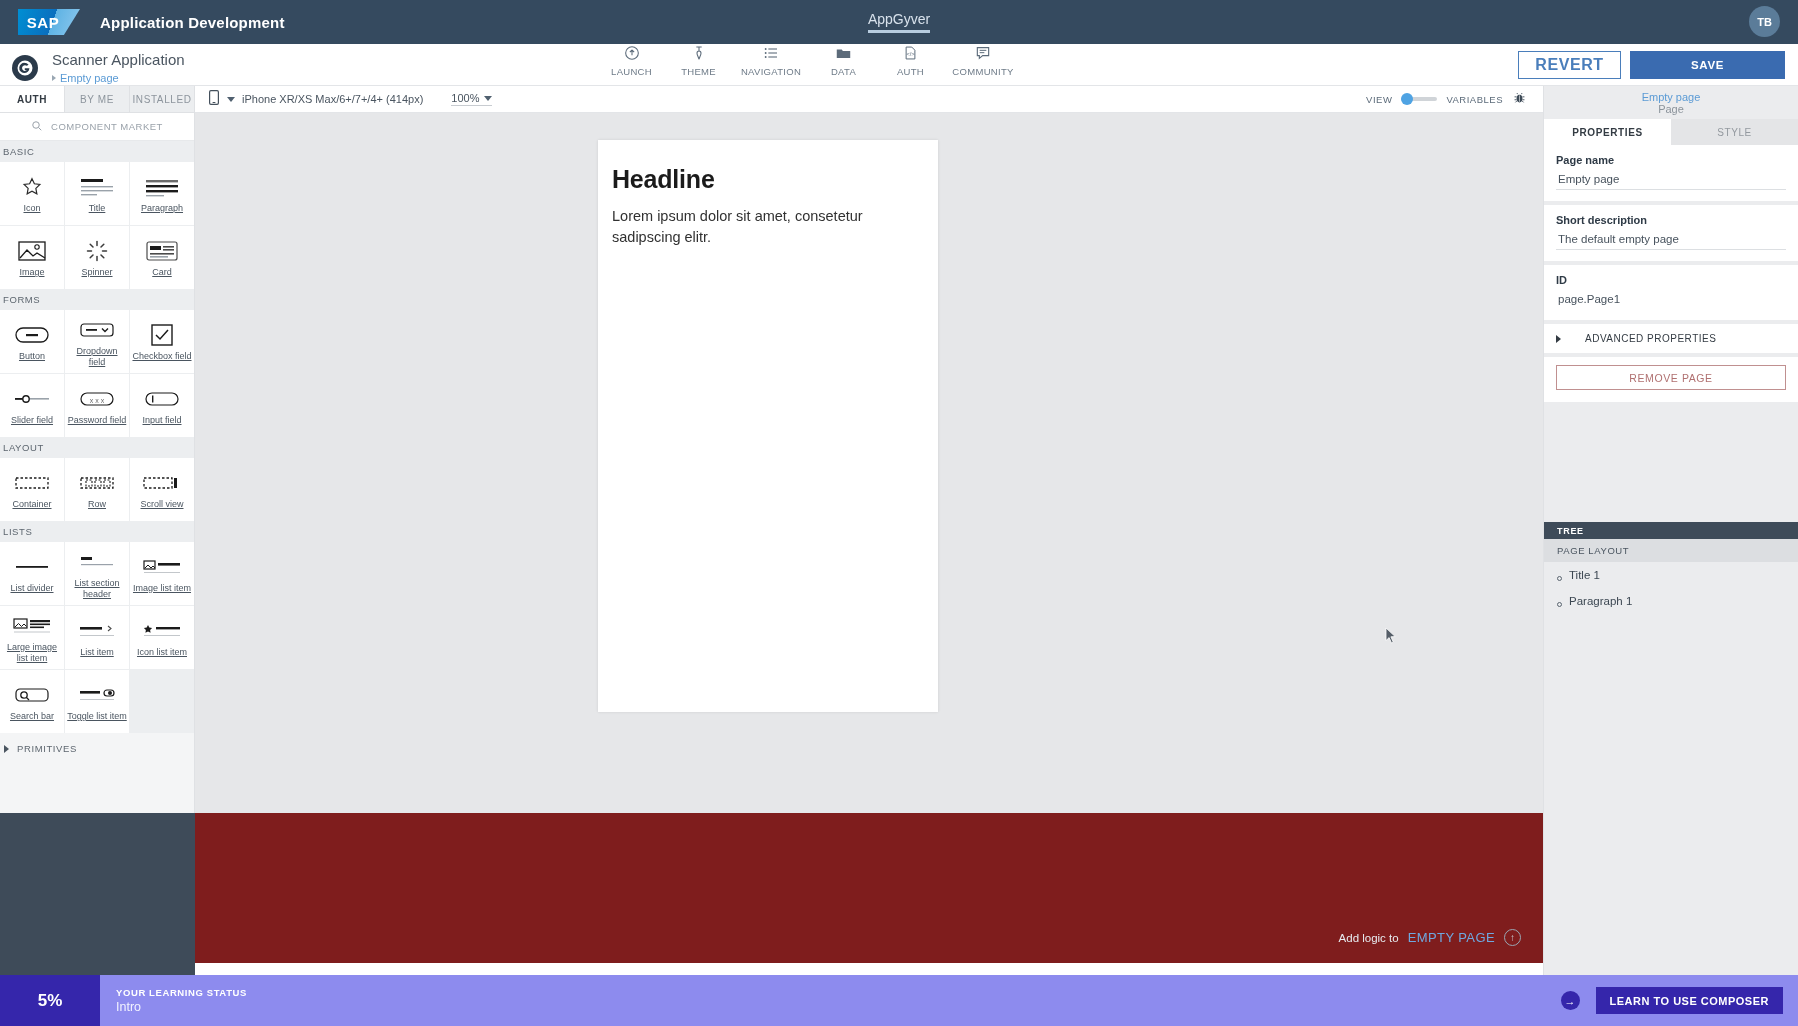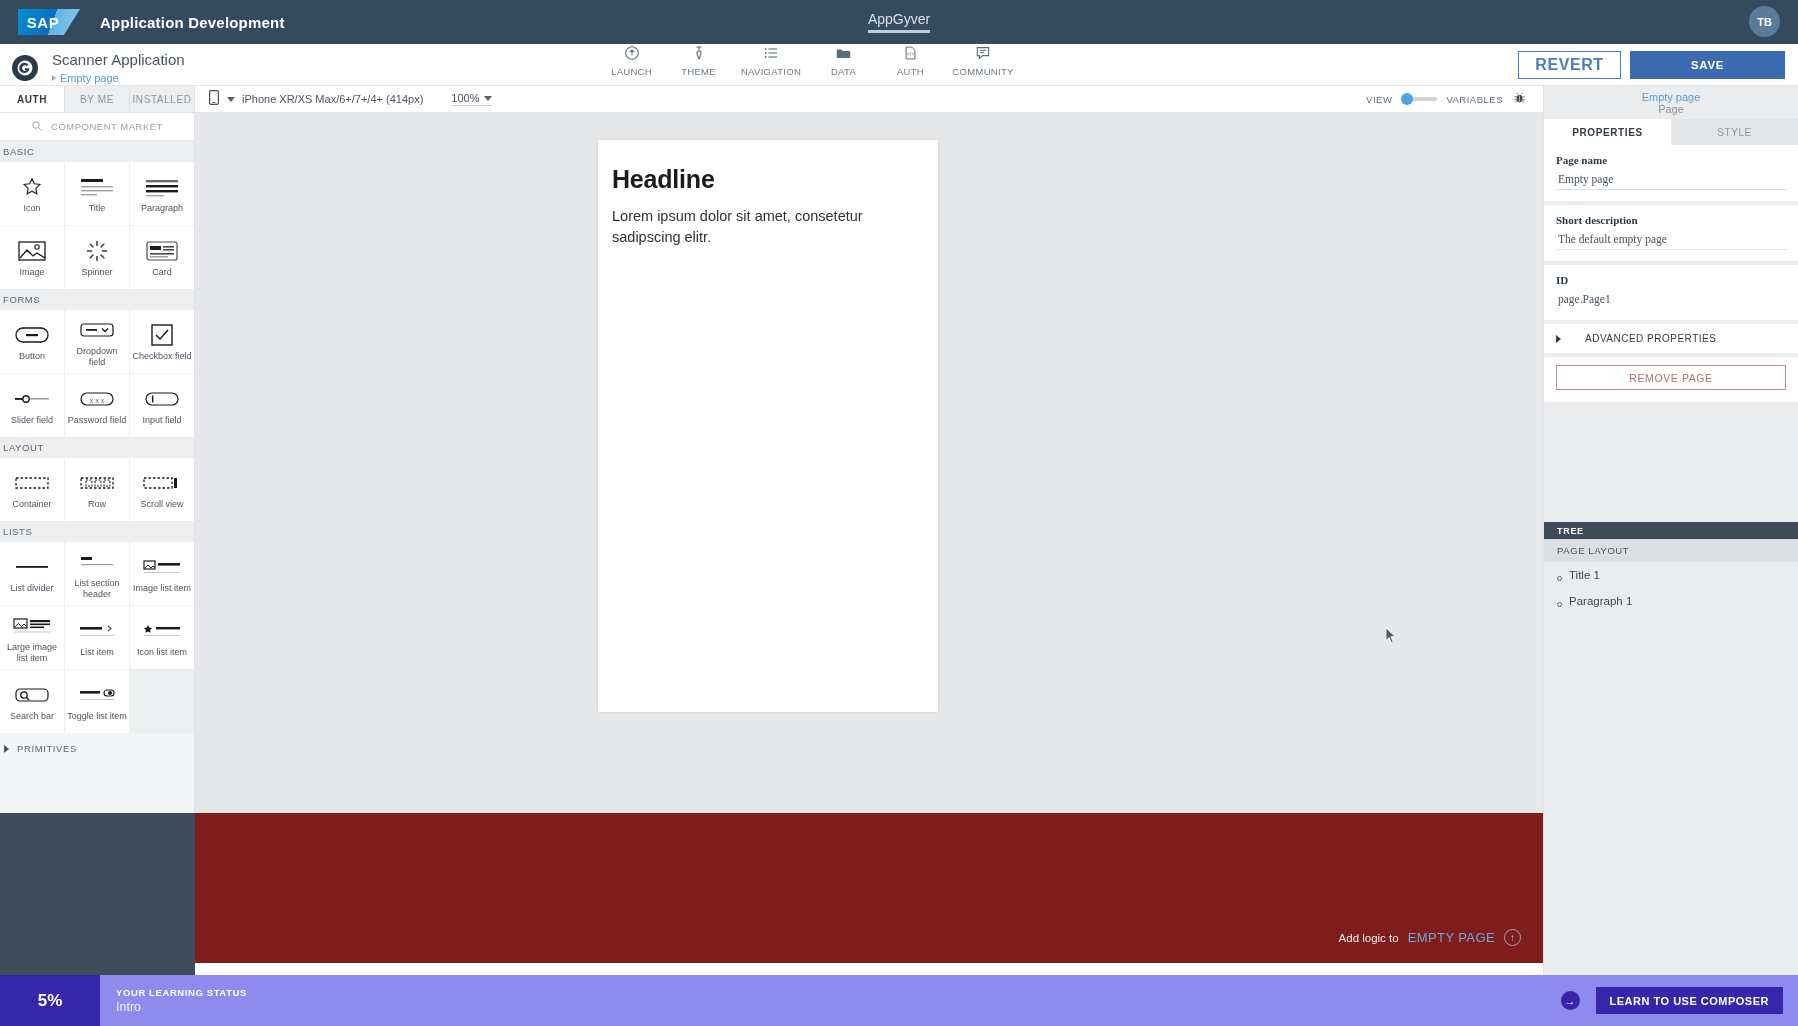--- a/index.html
+++ b/index.html
@@ -142,21 +142,21 @@
     height: 21px; background: #eceef0; display: flex; align-items: center;
     padding-left: 3px; font-size: 9.5px; color: #5d666f; letter-spacing: .6px;
   }
   .grid { display: flex; flex-wrap: wrap; background: #eceef0; gap: 1px 1px; }
   .cell {
     width: 64px; height: 63px; background: #fff; display: flex;
     flex-direction: column; align-items: center; justify-content: center;
     cursor: pointer; padding: 2px;
   }
   .cell .gl { height: 28px; display: flex; align-items: center; justify-content: center; }
-  .cell .nm { font-size: 9px; color: #4a5560; text-align: center; line-height: 11px; margin-top: 2px; }
+  .cell .nm { font-size: 9px; color: #4a5560; text-align: center; line-height: 11px; margin-top: 2px; text-decoration: underline; }
   .prim {
     display: flex; align-items: center; gap: 8px; padding: 10px 0 0 4px;
     font-size: 9.5px; color: #5d666f; letter-spacing: .6px; cursor: pointer;
     background: #f4f5f6;
   }
   .prim .tri { width:0;height:0;border-left:5px solid #4a5560;border-top:4px solid transparent;border-bottom:4px solid transparent; }
 
   
   .canvas {
     position: absolute; top: 113px; left: 195px; width: 1348px; height: 700px;
@@ -192,21 +192,21 @@
   }
   .rp-head { text-align: center; padding-top: 5px; }
   .rp-head .n { font-size: 11px; color: #5b9bd5; cursor: pointer; }
   .rp-head .s { font-size: 11px; color: #8b939b; }
   .rtabs { display: flex; height: 26px; margin-top: 4px; background: #e4e5e7; }
   .rtab {
     flex: 1; display: flex; align-items: center; justify-content: center;
     font-size: 10px; letter-spacing: .6px; color: #93999f; cursor: pointer; background: #e4e5e7;
   }
   .rtab.active { background: #fff; color: #333b43; font-weight: bold; }
-  .pgroup { background: #fff; padding: 9px 12px 11px 12px; margin-bottom: 4px; font-family: Liberation Serif, serif; }
+  .pgroup { background: #fff; padding: 9px 12px 11px 12px; margin-bottom: 4px; }
   .pgroup .lab { font-size: 11px; font-weight: bold; color: #2e3a46; }
   .pgroup .val { font-size: 11.5px; color: #47525d; padding: 7px 2px 4px 2px; border-bottom: 1px solid #dcdfe2; }
   .pgroup .val.plain { border-bottom: none; }
   .adv {
     background: #fff; padding: 9px 12px; margin-bottom: 4px;
     display: flex; align-items: center; gap: 24px; cursor: pointer;
   }
   .adv .tri { width:0;height:0;border-left:5px solid #333b43;border-top:4px solid transparent;border-bottom:4px solid transparent; }
   .adv .t { font-size: 10px; color: #333b43; letter-spacing: .5px; }
   .rmwrap { background: #fff; padding: 8px 12px 12px 12px; }

